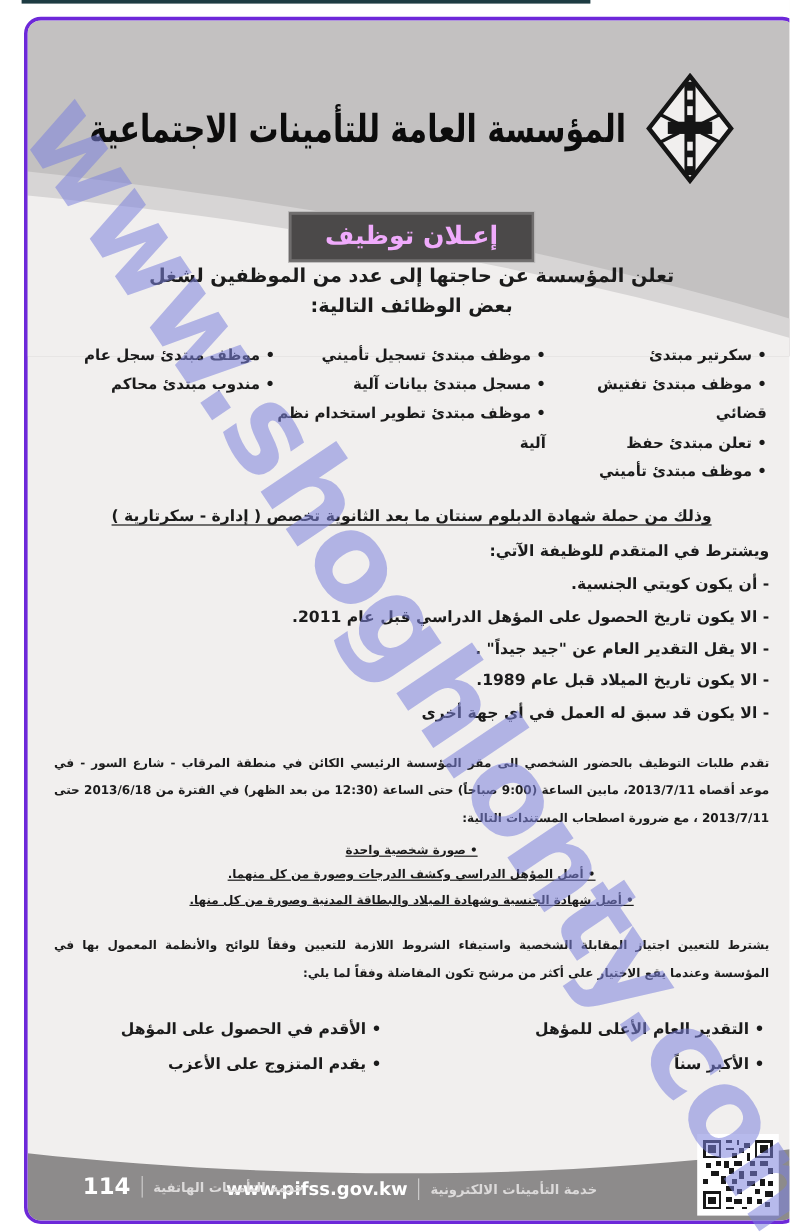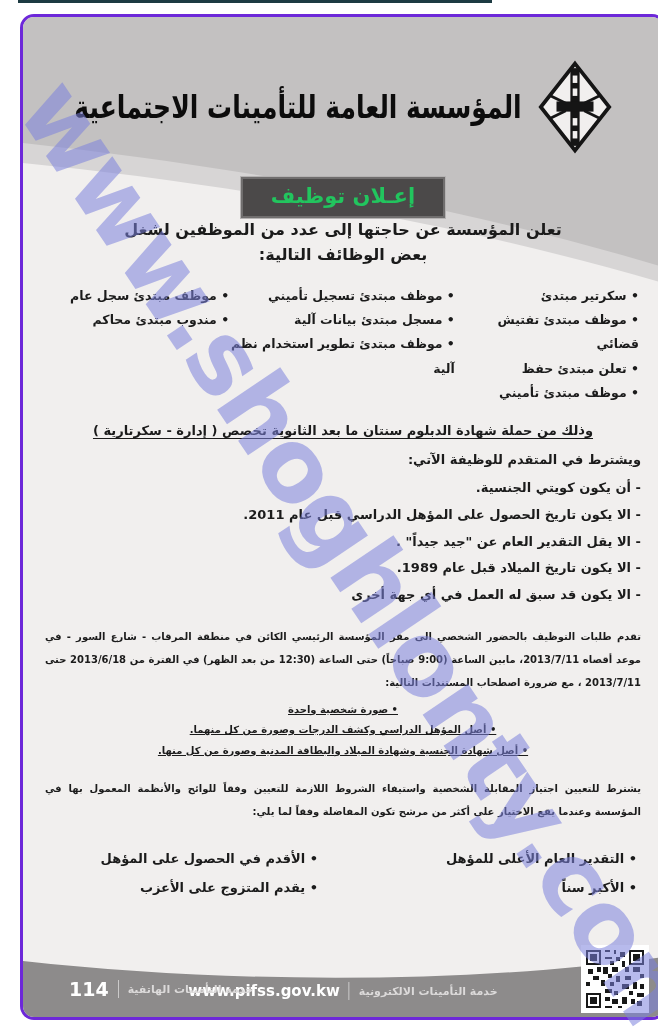--- a/index.html
+++ b/index.html
@@ -9,21 +9,21 @@
   .card{position:absolute;left:20px;top:14px;width:640px;height:1000px;background:#f1efee;
         border:3px solid #6d28d9;border-radius:14px;overflow:hidden;direction:rtl;}
   .header-svg{position:absolute;top:0;left:0;width:100%;height:280px;z-index:0;}
   .footer-svg{position:absolute;bottom:0;left:0;width:100%;height:62px;z-index:0;}
 
   .header-content{position:absolute;top:34px;left:15px;right:15px;height:112px;z-index:2;
         display:flex;align-items:center;justify-content:center;gap:16px;}
   .org-title{font-size:25px;font-weight:bold;color:#0c0c0c;white-space:nowrap;
         letter-spacing:-1px;transform:scaleY(1.28);}
   .content{position:relative;z-index:2;padding:0 22px;}
-  .badge{margin:160px auto 0;width:fit-content;background:#4b4949;color:#22c55e;
+  .badge{margin:160px auto 0;width:fit-content;background:#4b4949;color:#f0abfc;
         font-size:21px;font-weight:bold;padding:5px 28px 8px;border:2px solid #706e6e;
         box-shadow:0 0 0 1px #b5b3b3;}
   .intro{margin:0 auto 0;max-width:440px;text-align:center;font-size:16px;
         font-weight:bold;line-height:1.55;}
   .jobs{display:flex;margin-top:16px;}
   .jobs-col{text-align:right;font-size:12.5px;font-weight:bold;line-height:1.95;}
   .jobs-col.c1{width:31%;padding-right:2px;}
   .jobs-col.c2{width:38%;}
   .jobs-col.c3{width:31%;}
   .qualification{margin-top:18px;text-align:center;font-size:13px;font-weight:bold;

